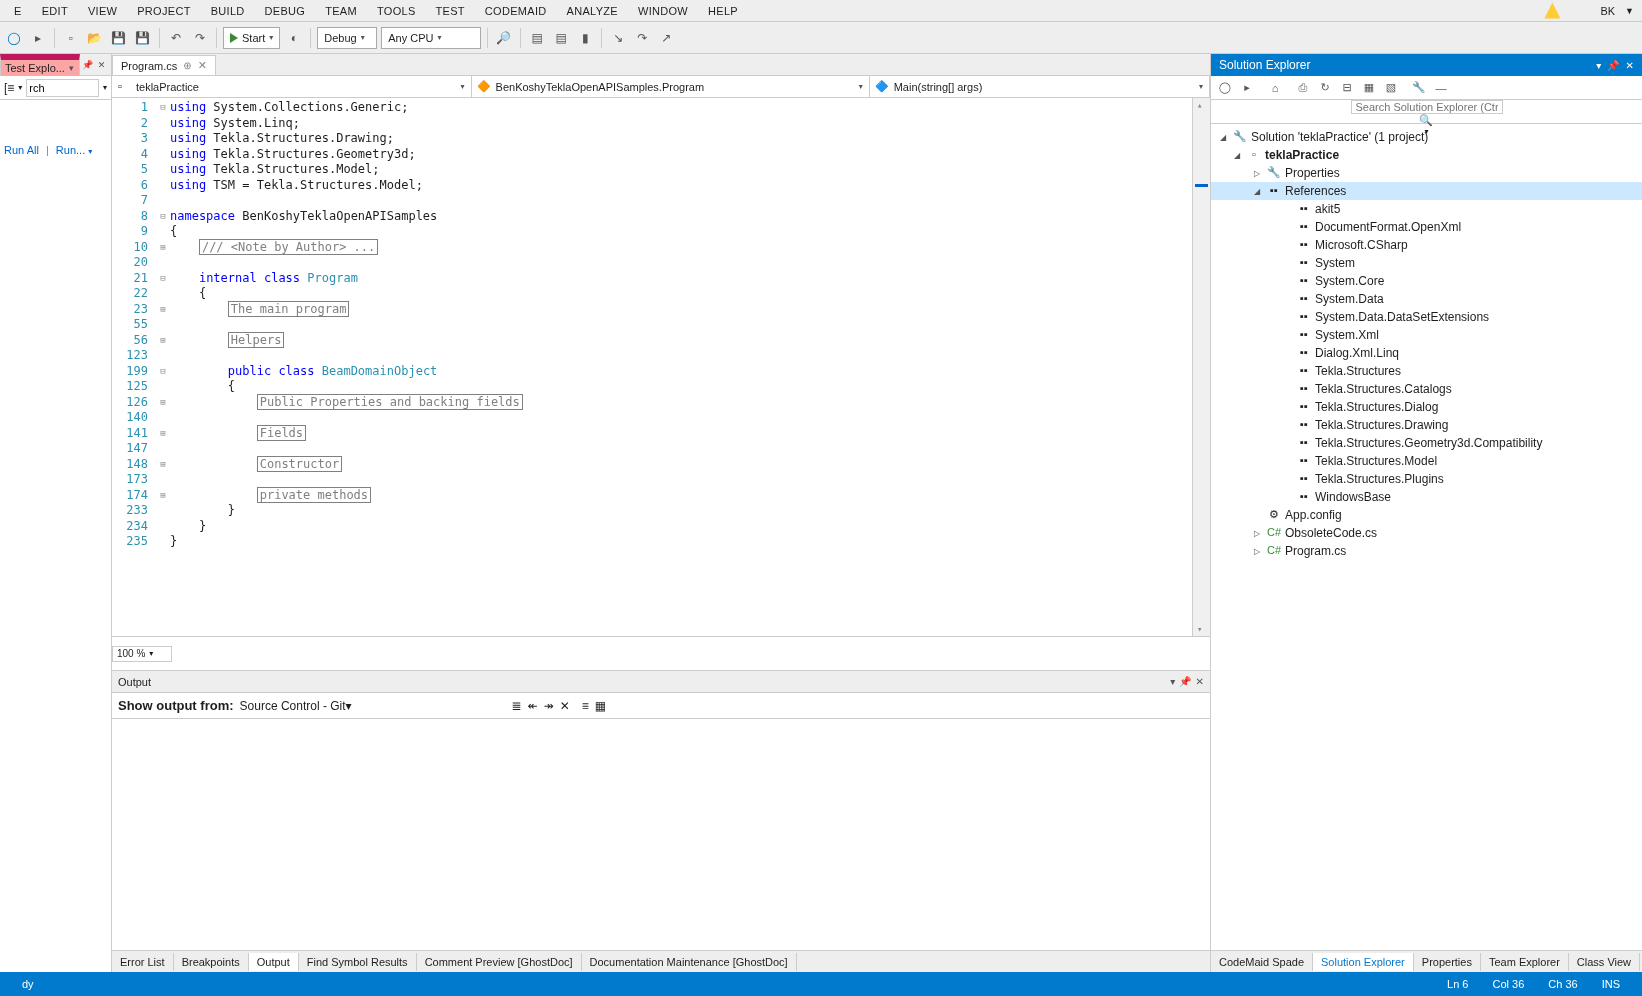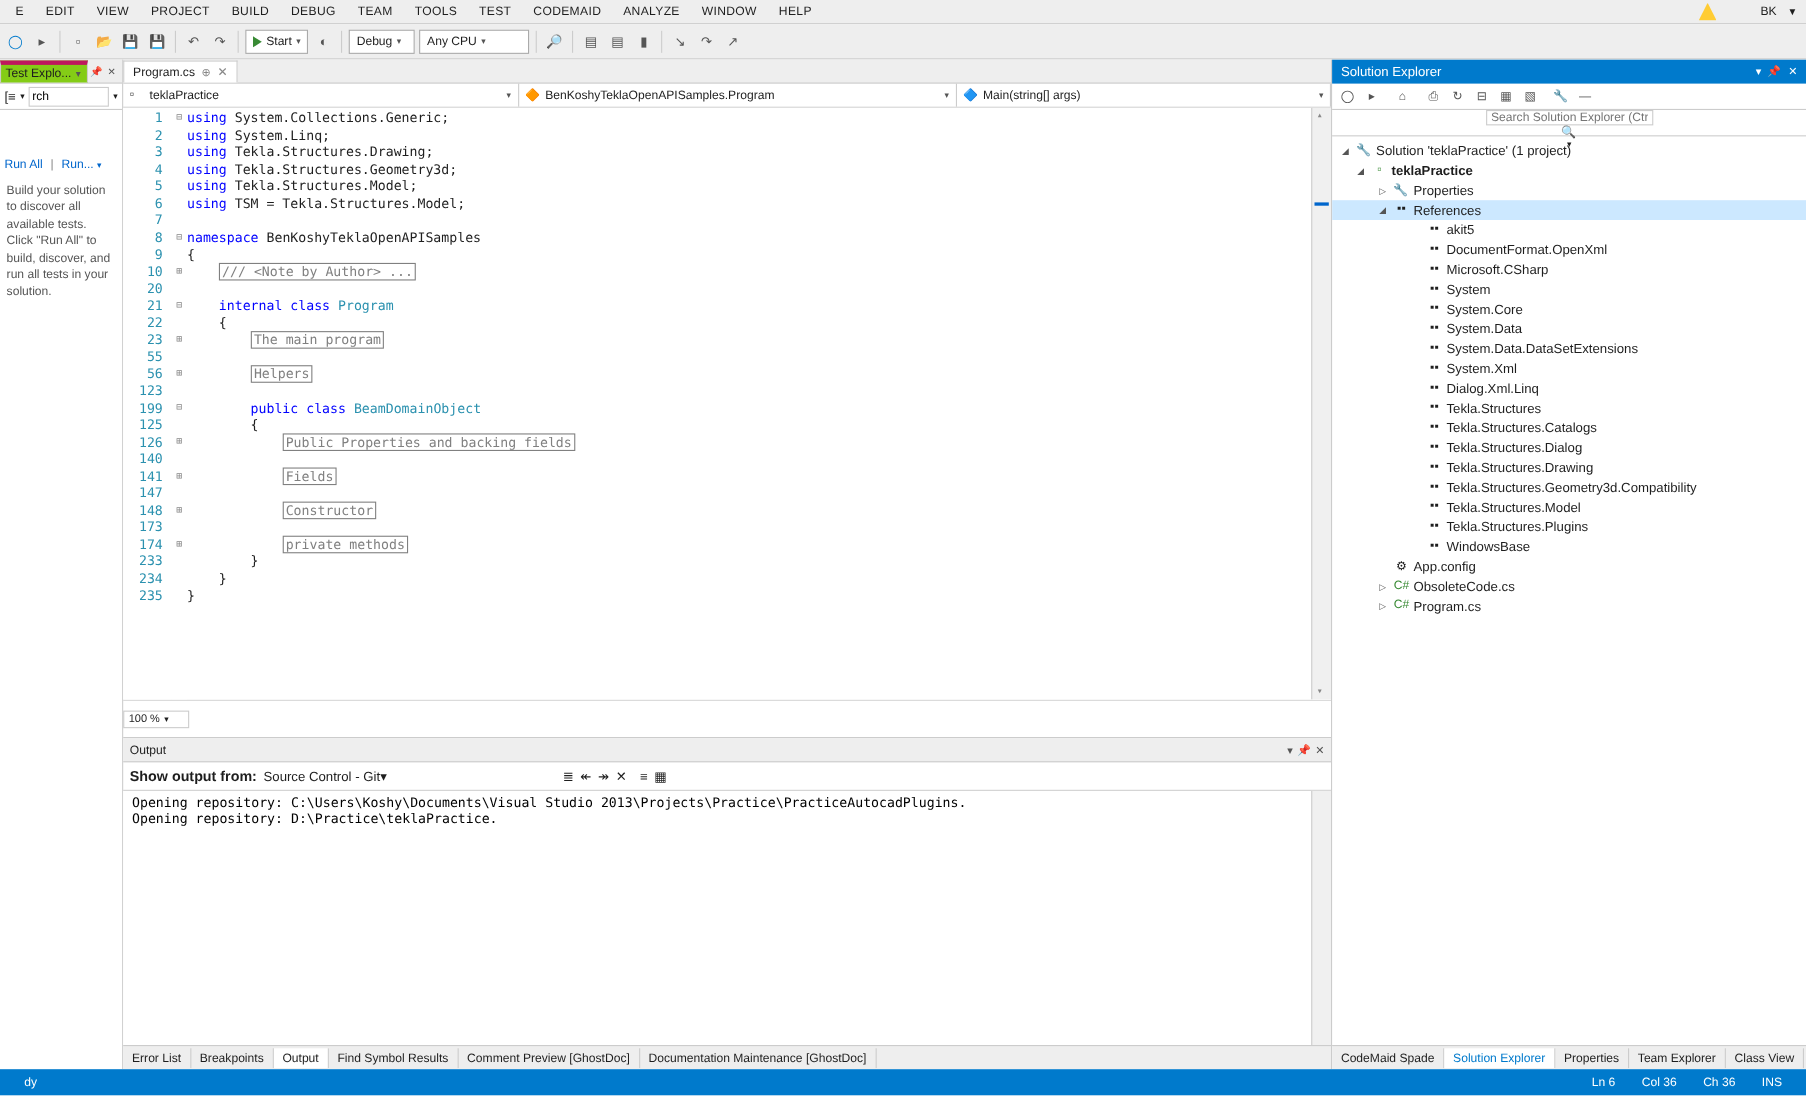--- a/index.html
+++ b/index.html
@@ -22,21 +22,21 @@
   .toolbar .combo .arrow { font-size: 8px; color: #555; }
   .toolbar .start-btn { display: flex; align-items: center; gap: 4px; padding: 0 6px; }
   .toolbar .play-icon { width: 0; height: 0; border-left: 8px solid #388a34; border-top: 5px solid transparent; border-bottom: 5px solid transparent; }
 
   
   .main { flex: 1; display: flex; overflow: hidden; }
 
   
   .left-panel { width: 112px; display: flex; flex-direction: column; border-right: 1px solid #ccc; }
   .left-tab-row { height: 22px; display: flex; align-items: center; background: #eee; border-bottom: 1px solid #ccc; }
-  .left-tab-row .tab-active { background: #84cc16; padding: 2px 4px; font-size: 11px; display: flex; align-items: center; gap: 2px; border-top: 4px solid #be185d; border-left: 1px solid #ccc; border-right: 1px solid #ccc;}
+  .left-tab-row .tab-active { background: #fca5a5; padding: 2px 4px; font-size: 11px; display: flex; align-items: center; gap: 2px; border-top: 6px solid #be185d; border-left: 1px solid #ccc; border-right: 1px solid #ccc;}
   .left-tab-row .tab-ctrl { font-size: 9px; padding: 0 2px; color: #555; }
   .left-toolbar { height: 24px; display: flex; align-items: center; padding: 0 4px; gap: 4px; border-bottom: 1px solid #ccc; }
   .left-toolbar .search-input { flex: 1; height: 18px; border: 1px solid #ccc; font-size: 11px; padding: 0 2px; min-width: 0; }
   .left-actions { padding: 4px; font-size: 11px; margin-top: 40px; }
   .left-actions .link { color: #0066cc; cursor: default; }
   .left-actions .sep-link { color: #888; margin: 0 4px; }
   .left-body { padding: 6px; font-size: 11px; color: #555; line-height: 1.4; }
 
   
   .center { flex: 1; display: flex; flex-direction: column; }
@@ -193,21 +193,20 @@
         <span style="font-size:8px">▾</span>
         <input class="search-input" value="rch" style="">
         <span style="font-size:8px">▾</span>
       </div>
       <div class="left-actions">
         <span class="link">Run All</span>
         <span class="sep-link">|</span>
         <span class="link">Run...</span>
         <span class="link" style="font-size:8px"> ▾</span>
       </div>
-      <div class="left-body">Build your solution to discover all available tests. Click "Run All" to build, discover, and run all tests in your solution.</div>
     </div>
 
     <div class="center">
       <div class="file-tabs">
         <div class="file-tab">
           <span>Program.cs</span>
           <span class="pin-icon">⊕</span>
           <span class="close-icon">✕</span>
         </div>
       </div>
@@ -319,24 +318,20 @@
           </div>
           <div class="sep" style="height:16px"></div>
           <span class="tb-btn">≣</span>
           <span class="tb-btn">↞</span>
           <span class="tb-btn">↠</span>
           <span class="tb-btn">✕</span>
           <div class="sep" style="height:16px"></div>
           <span class="tb-btn">≡</span>
           <span class="tb-btn">▦</span>
         </div>
-        <div class="output-body"><span>Opening repository: C:\Users\Koshy\Documents\Visual Studio 2013\Projects\Practice\PracticeAutocadPlugins.</span>
-<span>Opening repository: D:\Practice\teklaPractice.</span>
-          <div class="output-scroll-v"></div>
-        </div>
       </div>
 
       <div class="bottom-tabs" id="bottom-tabs">
           <div class="tab">Error List</div>
           <div class="tab">Breakpoints</div>
           <div class="tab active">Output</div>
           <div class="tab">Find Symbol Results</div>
           <div class="tab">Comment Preview [GhostDoc]</div>
           <div class="tab">Documentation Maintenance [GhostDoc]</div>
         </div>

